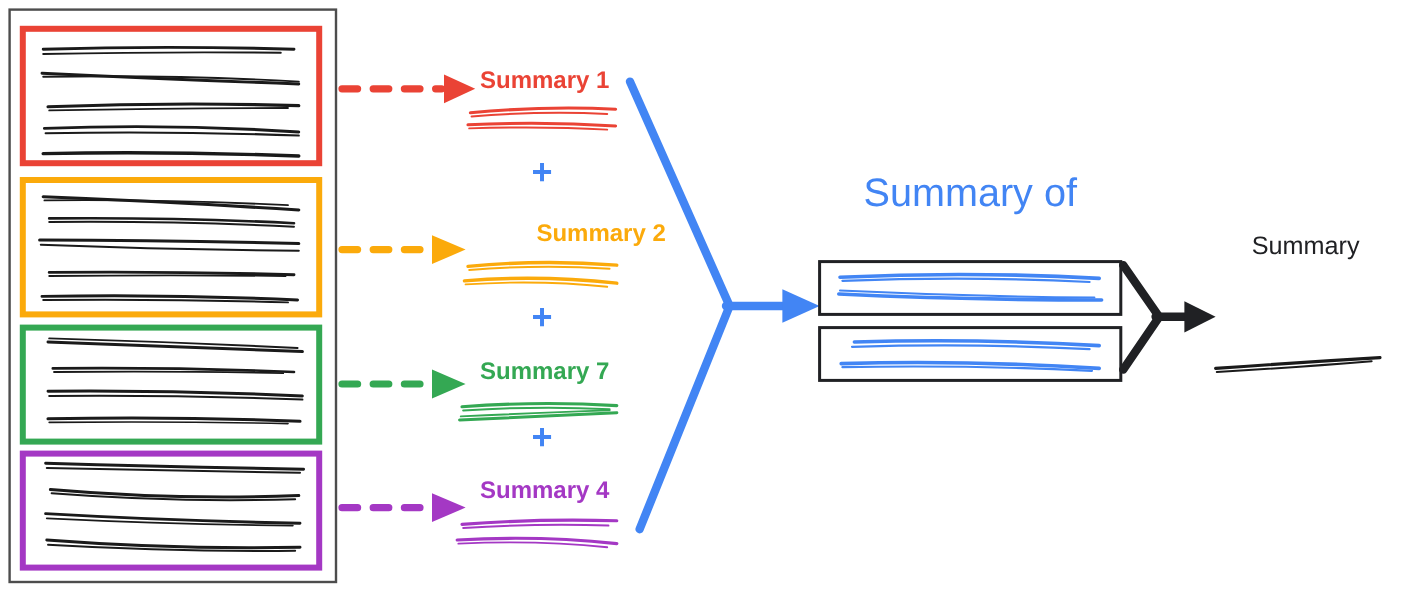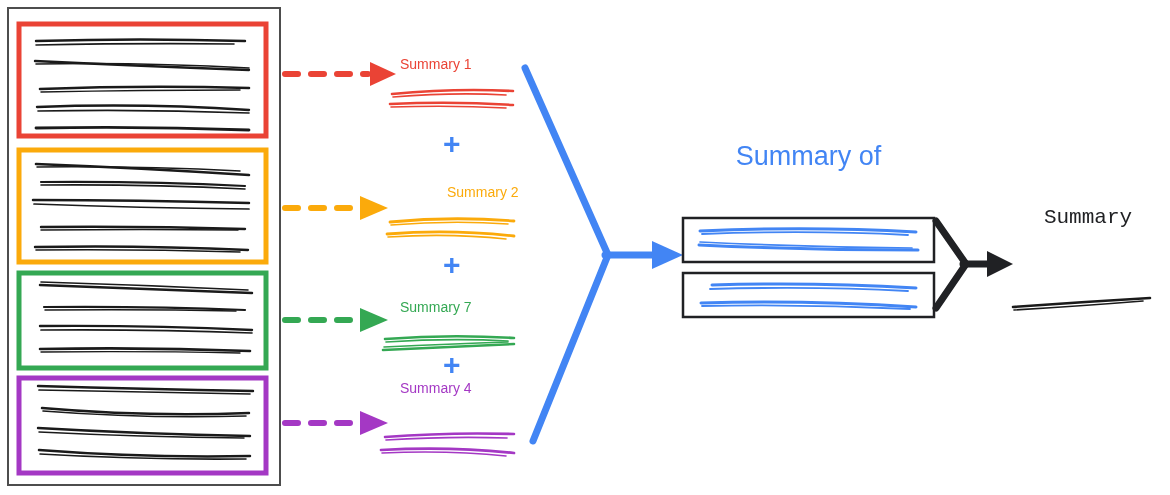--- a/index.html
+++ b/index.html
@@ -24,25 +24,25 @@
     width: 1170px;
     height: 495px;
   }
   .lbl {
     position: absolute;
     font-family: "Liberation Sans", sans-serif;
     white-space: pre;
     line-height: 1.18;
   }
   .summary-label {
-    font-size: 14px;
-    font-weight: 400;
+    font-size: 20px;
+    font-weight: 700;
   }
   .sos-title {
-    font-size: 27px;
+    font-size: 33px;
     font-weight: 400;
     text-align: center;
     line-height: 1.32;
   }
   .final-label {
     font-size: 21px;
     font-weight: 400;
     color: #202124;
     text-align: center;
     line-height: 1.32;
@@ -204,29 +204,29 @@
     </g>
 
   </svg>
 
   <div class="lbl summary-label" style="left:400px; top:56px; color:#EA4335;">Summary 1</div>
 
   <div class="lbl summary-label" style="left:400px; top:184px; color:#FBAA0B;margin-left:47px;">Summary 2</div>
 
   <div class="lbl summary-label" style="left:400px; top:299px; color:#34A853;">Summary 7</div>
 
-  <div class="lbl summary-label" style="left:400px; top:380px; color:#A438C4;">Summary 4</div>
+  <div class="lbl summary-label" style="left:400px; top:398px; color:#A438C4;">Summary 4</div>
 
   <div class="plus-sign" style="left:443px; top:127px;">+</div>
 
   <div class="plus-sign" style="left:443px; top:248px;">+</div>
 
   <div class="plus-sign" style="left:443px; top:348px;">+</div>
 
   <div style="position:absolute; left:683px; top:139px; width:251px;">
     <div class="sos-title" style="color:#4285F4;">Summary of</div>
   </div>
 
-  <div style="position:absolute; left:1013px; top:204px; width:150px;font-family:Liberation Mono, monospace;">
+  <div style="position:absolute; left:1013px; top:192px; width:150px;">
     <div class="final-label">Summary</div>
   </div>
 
 </div>
 
 </body></html>

